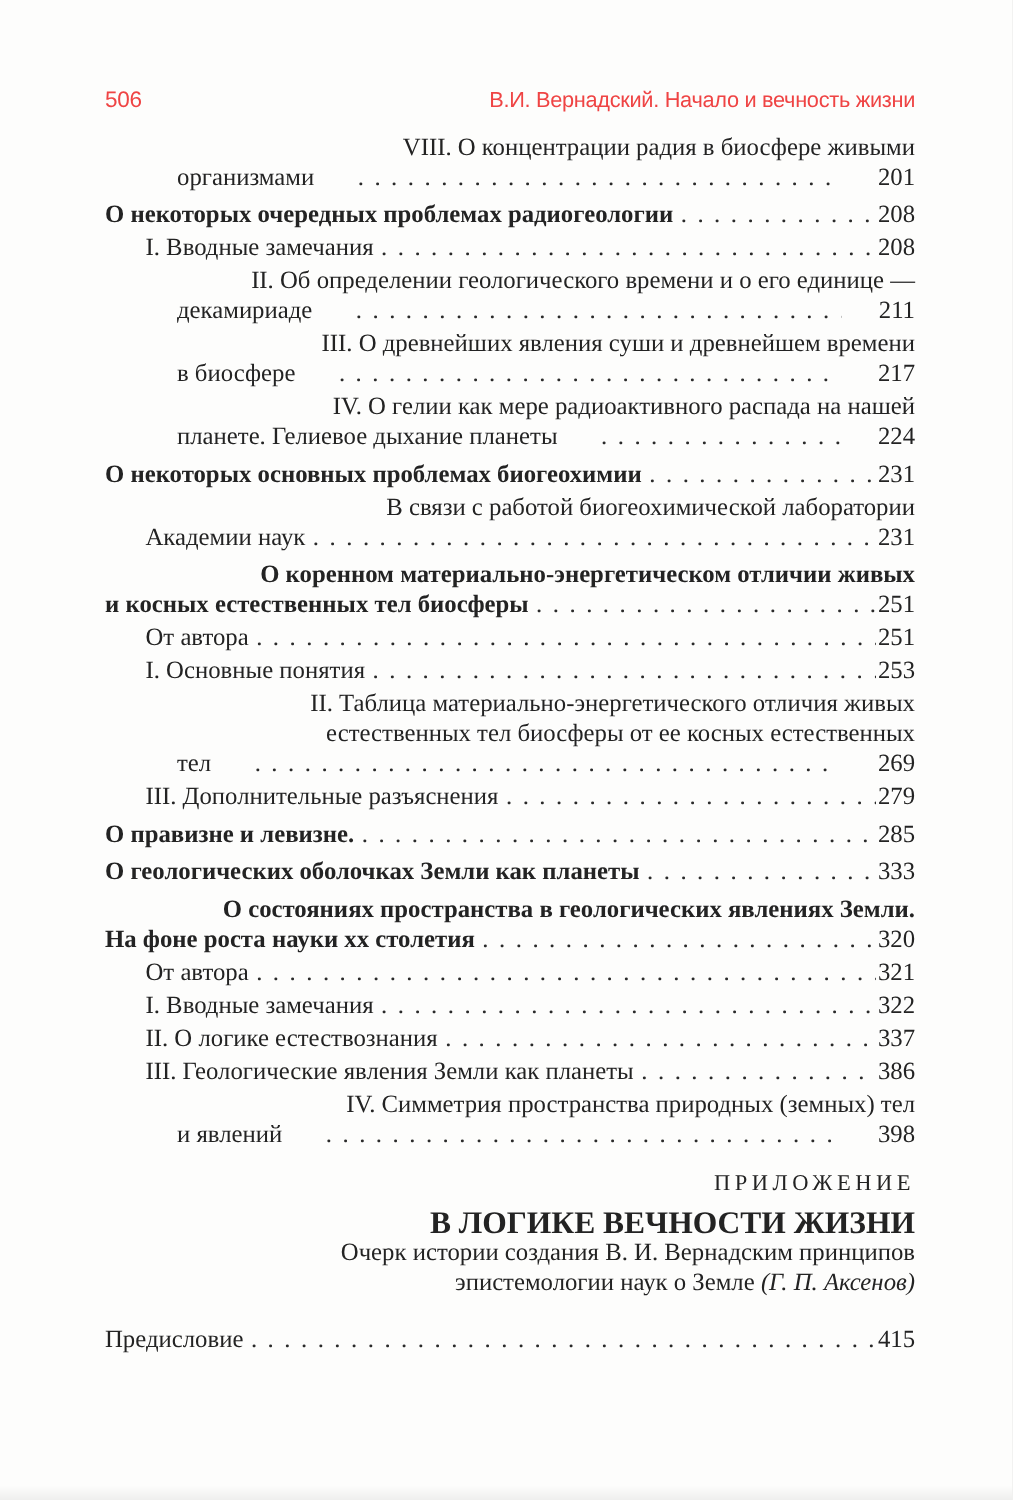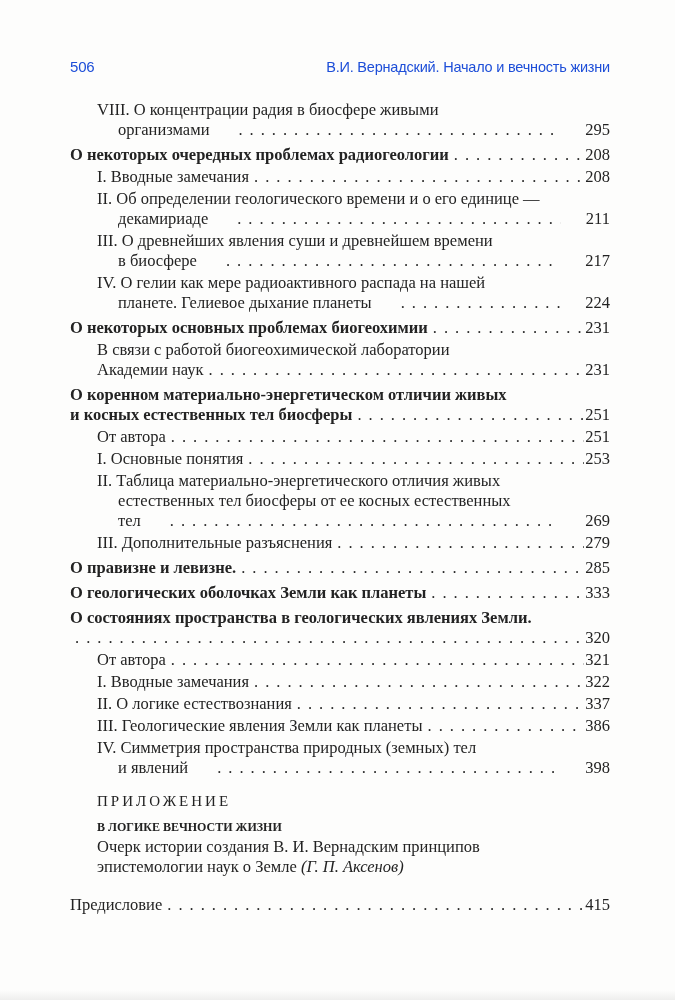--- a/index.html
+++ b/index.html
@@ -20,27 +20,27 @@
   }
   .inner{
     box-sizing:content-box;
     padding:58px 0 0 70px;
     width:540px;
   }
   
   .runhead{
     display:flex;justify-content:space-between;align-items:baseline;
     font-family:"Liberation Sans","DejaVu Sans",sans-serif;
-    font-size:14.5px;line-height:18px;color:#1d4ed8;
+    font-size:14.5px;line-height:18px;color:#ef4444;
     letter-spacing:-0.2px;
-    margin-bottom:24px;
+    margin-bottom:12px;
   }
   .runhead .folio{font-size:15px;}
   
-  .toc{font-size:16.5px;}
+  .toc{font-size:16.5px;text-align:right;}
   .line{line-height:20px;}
   .line .txt{white-space:nowrap;}
   .entry{margin-top:2px;}
   .entry.section{margin-top:5px;font-weight:bold;}
   .entry:first-child{margin-top:0;}
   .entry.item .line{padding-left:27px;}
   .entry.item .line.cont{padding-left:48px;gap:24px;}
   .entry.item .line.cont-first{padding-left:27px;}
   .line.last{display:flex;align-items:baseline;}
   .leader{flex:1 1 auto;min-width:10px;}
@@ -49,21 +49,21 @@
     letter-spacing:7px;padding-left:5px;color:#2a2a2a;font-weight:normal;
   }
   .pg{white-space:nowrap;margin-left:1px;font-weight:normal;}
   .entry.section .pg, .entry.section .leader .dots{font-weight:normal;}
   
   .appendix{padding-left:27px;margin-top:13px;}
   .appendix .heading{
     font-weight:normal;font-size:15px;letter-spacing:3px;line-height:20px;
   }
   .appendix .title{
-    font-weight:bold;font-size:12px;line-height:20px;margin-top:6px;
+    font-weight:bold;font-size:21px;line-height:20px;margin-top:6px;
   }
   .appendix .sub{line-height:20px;font-size:16.5px;}
   .appendix .sub .em{font-style:italic;}
   
   .preface{margin-top:18px;font-size:16.5px;}
 </style>
 </head>
 <body>
 
 <div class="sheet">
@@ -77,21 +77,21 @@
     <div class="toc">
 
       <div>
           <div class="entry item">
             <div class="line"><span class="txt">VIII. О концентрации радия в биосфере живыми</span></div>
             <div class="line cont last">
               <span class="txt">организмами</span>
               <span class="leader">
                 <span class="dots">......................................................................</span>
               </span>
-              <span class="pg">295</span>
+              <span class="pg">201</span>
             </div>
           </div>
           <div class="entry section">
             <div class="line last">
               <span class="txt">О некоторых очередных проблемах радиогеологии</span>
               <span class="leader">
                 <span class="dots">......................................................................</span>
               </span>
               <span class="pg">208</span>
             </div>
@@ -216,20 +216,21 @@
               <span class="txt">О геологических оболочках Земли как планеты</span>
               <span class="leader">
                 <span class="dots">......................................................................</span>
               </span>
               <span class="pg">333</span>
             </div>
           </div>
           <div class="entry section">
             <div class="line"><span class="txt">О состояниях пространства в геологических явлениях Земли.</span></div>
             <div class="line cont last">
+              <span class="txt">На фоне роста науки хх столетия</span>
               <span class="leader">
                 <span class="dots">......................................................................</span>
               </span>
               <span class="pg">320</span>
             </div>
           </div>
           <div class="entry item">
             <div class="line last">
               <span class="txt">От автора</span>
               <span class="leader">

